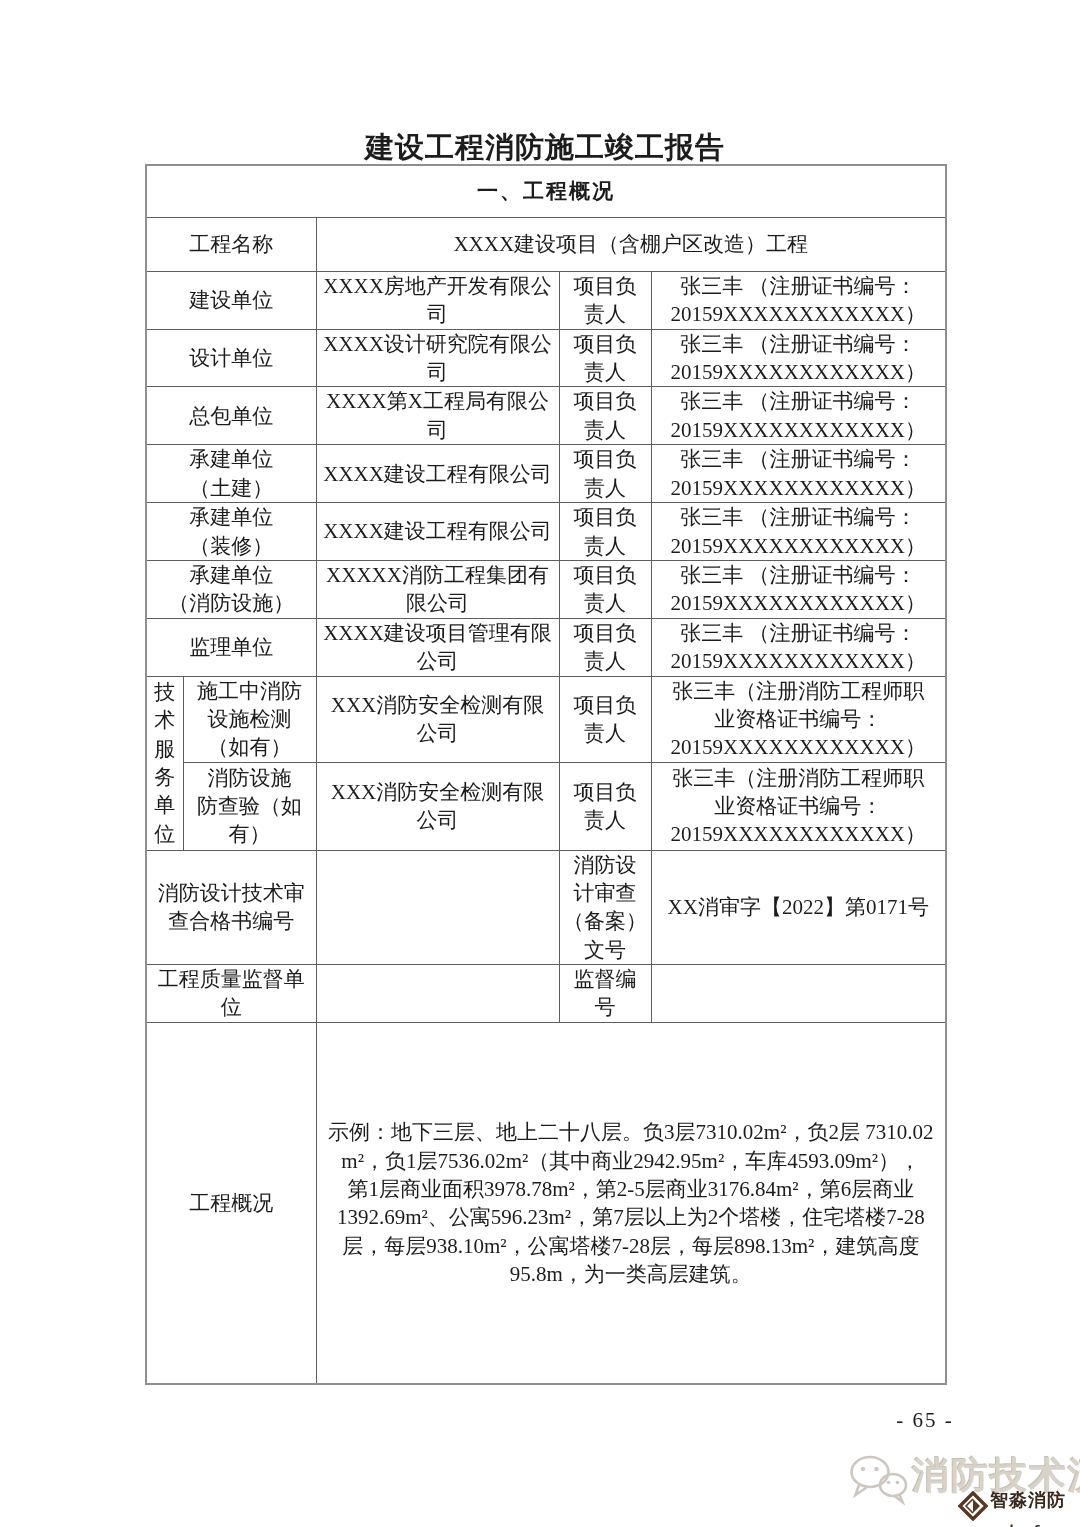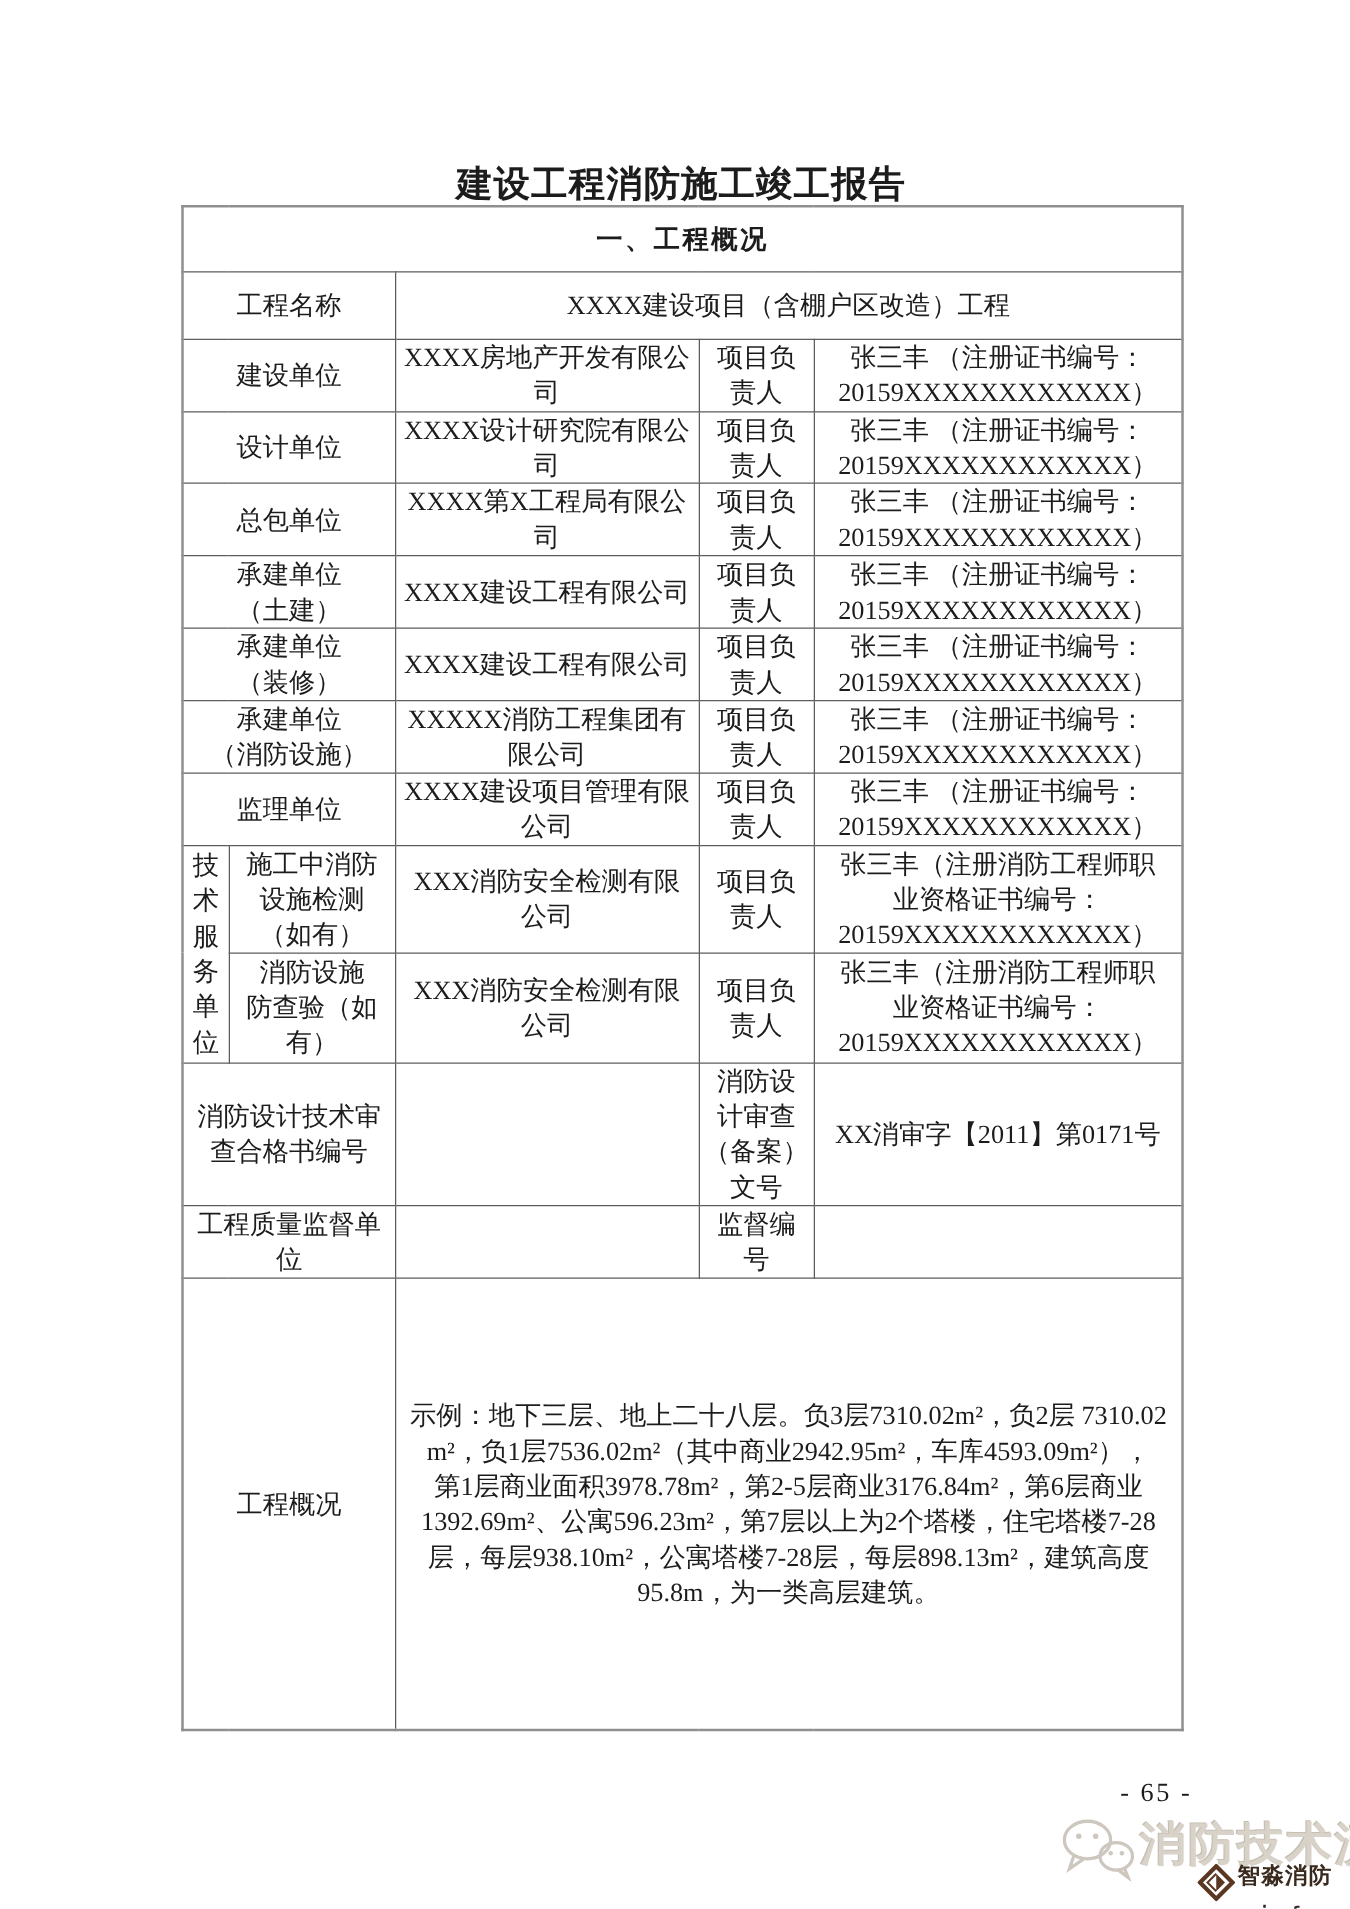--- a/index.html
+++ b/index.html
@@ -30,21 +30,21 @@
   .role{line-height:27px;}
   .vlabel{line-height:27px;padding:0;}
   .sublbl{text-align:left;padding-left:7px;line-height:28px;}
   .centerval{text-align:center;}
   .valcell{text-align:left;padding-left:6px;}
   .overview{
     text-align:left;vertical-align:top;padding:8px 4px 0 10px;line-height:51px;
   }
   .pagenum{
     position:absolute;top:1408px;left:870px;width:110px;text-align:center;
-    font-size:21px;letter-spacing:2px;margin-top:14px;
+    font-size:21px;letter-spacing:2px;
   }
   .wm-wrap{position:absolute;top:1445px;left:840px;width:240px;height:82px;}
   .wm-wechat{position:absolute;left:8px;top:8px;}
   .wm-text{
     position:absolute;left:72px;top:6px;font-size:37px;font-weight:bold;
     color:#d8d2c9;letter-spacing:2px;white-space:nowrap;
     text-shadow:-1px -1px 0 #c6bfb4, 1px 1px 1px #ffffff;
     font-family:"Liberation Serif","DejaVu Serif",serif;
   }
   .logo-diamond{position:absolute;left:118px;top:46px;}
@@ -180,21 +180,21 @@
     </tr>
 
     <tr style="height:110px">
       <td colspan="2" class="lbl pre">消防设计技术审
 查合格书编号</td>
       <td></td>
       <td class="role pre">消防设
 计审查
 （备案）
 文号</td>
-      <td class="valcell">XX消审字【2011】第0171号</td>
+      <td class="valcell">XX消审字【2022】第0171号</td>
     </tr>
     <tr style="height:58px">
       <td colspan="2" class="lbl pre">工程质量监督单
 位</td>
       <td></td>
       <td class="role pre">监督编
 号</td>
       <td class="valcell"></td>
     </tr>
     <tr style="height:362px">

